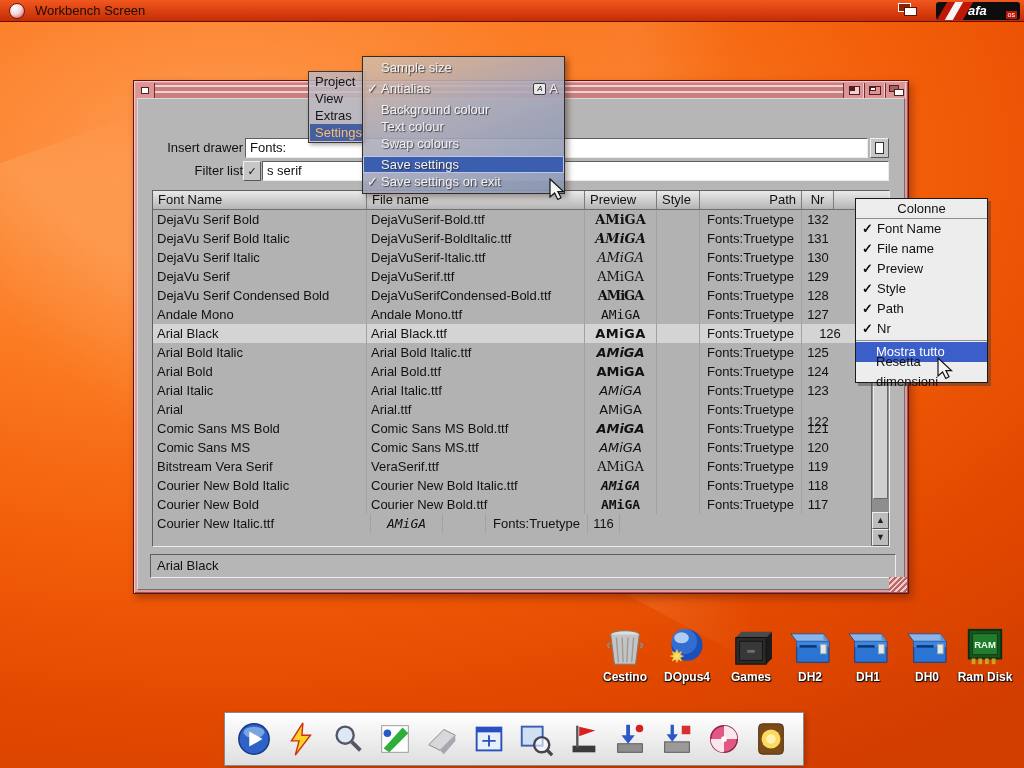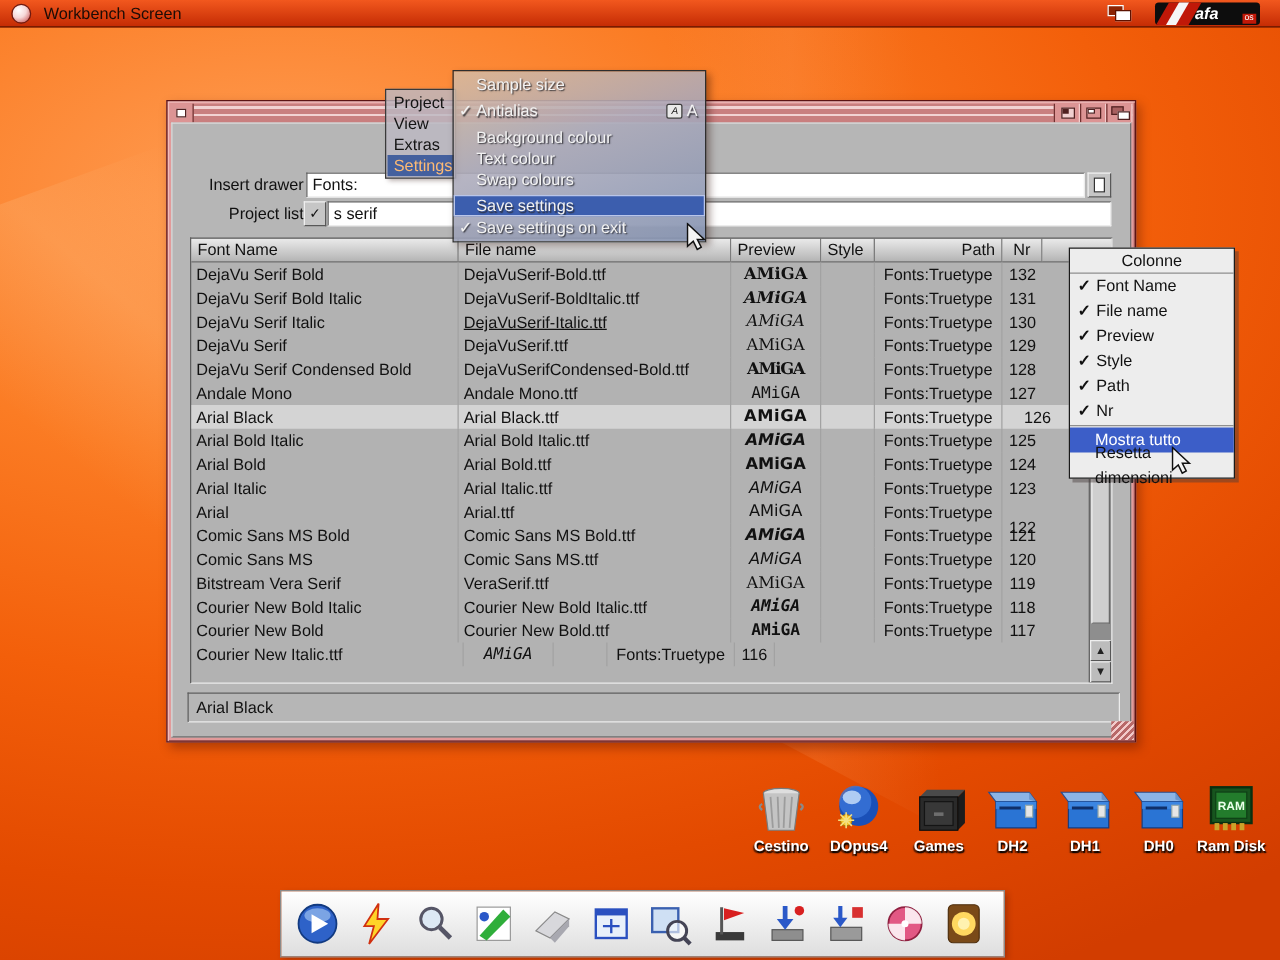--- a/index.html
+++ b/index.html
@@ -8,21 +8,21 @@
   .screen{position:relative;width:1024px;height:768px;overflow:hidden;background:#d23d00}
 
   
   .titlebar{position:absolute;left:0;top:0;width:1024px;height:22px;
     background:linear-gradient(180deg,#f2581e,#c52c04);border-bottom:1px solid #5e1200;
     display:flex;align-items:center;z-index:50}
   .tb-gadget{width:16px;height:16px;margin-left:9px;border-radius:50%;
     background:radial-gradient(circle at 35% 30%,#ffffff 0%,#f6d8d8 45%,#d98484 75%,#a84040 100%);
     border:1px solid #6e1a10}
   .tb-title{margin-left:10px;color:#1c0c06;font-size:13px}
-  .tb-right{margin-left:auto;display:flex;align-items:center;margin-right:16px;gap:14px}
+  .tb-right{margin-left:auto;display:flex;margin-right:4px;gap:14px}
   .tb-depth{position:relative;width:26px;height:16px}
   .tb-depth .b1{position:absolute;left:2px;top:1px;width:13px;height:9px;border:1px solid #fff;background:#8c2404}
   .tb-depth .b2{position:absolute;left:8px;top:5px;width:13px;height:9px;border:1px solid #5e1200;background:#fff}
   .afa-logo{position:relative;width:84px;height:18px;background:#0d0d0d;border-radius:3px;overflow:hidden}
   .afa-swoosh{position:absolute;left:6px;top:-4px;width:26px;height:26px;background:#c01808;transform:skewX(-30deg)}
   .afa-swoosh2{position:absolute;left:14px;top:-4px;width:8px;height:26px;background:#f5f5f5;transform:skewX(-30deg)}
   .afa-text{position:absolute;left:32px;top:1px;color:#fff;font-weight:bold;font-style:italic;font-size:13px}
   .afa-os{position:absolute;right:3px;bottom:1px;background:#c01808;color:#fff;font-size:7px;line-height:8px;padding:0 2px}
 
   
@@ -193,21 +193,21 @@
           </div>
       </div>
 
       <div class="win-content">
         <div class="form-label" style="left:18px;top:40px;width:87px">Insert drawer</div>
         <div class="field" style="left:107px;top:39px;width:623px">
           <span>Fonts:</span>
         </div>
         <div class="mini-btn" style="left:732px;top:39px;width:19px"><span class="page-ic"></span></div>
 
-        <div class="form-label" style="left:18px;top:63px;width:87px">Project list</div>
+        <div class="form-label" style="left:18px;top:63px;width:87px">Filter list</div>
         <div class="mini-btn" style="left:105px;top:62px;width:18px">✓</div>
         <div class="field" style="left:124px;top:62px;width:627px">
           <span>s serif</span>
         </div>
 
         <div class="ftable">
           <div class="thead" id="thead">
               <div class="th " style="width: 214px;">Font Name</div>
               <div class="th " style="width: 218px;">File name</div>
               <div class="th " style="width: 72px;">Preview</div>
@@ -228,21 +228,21 @@
               <div class="trow">
                 <div class="td " style="width: 214px;">DejaVu Serif Bold Italic</div>
                 <div class="td " style="width: 218px;">DejaVuSerif-BoldItalic.ttf</div>
                 <div class="td center pv pv-serif-bold-italic" style="width: 72px;">AMiGA</div>
                 <div class="td " style="width: 43px;"></div>
                 <div class="td right" style="width: 102px;">Fonts:Truetype</div>
                 <div class="td right" style="width: 32px;">131</div>
               </div>
               <div class="trow">
                 <div class="td " style="width: 214px;">DejaVu Serif Italic</div>
-                <div class="td " style="width: 218px; text-decoration: underline;">DejaVuSerif-Italic.ttf</div>
+                <div class="td " style="width: 218px;">DejaVuSerif-Italic.ttf</div>
                 <div class="td center pv pv-serif-italic" style="width: 72px;">AMiGA</div>
                 <div class="td " style="width: 43px;"></div>
                 <div class="td right" style="width: 102px;">Fonts:Truetype</div>
                 <div class="td right" style="width: 32px;">130</div>
               </div>
               <div class="trow">
                 <div class="td " style="width: 214px;">DejaVu Serif</div>
                 <div class="td " style="width: 218px;">DejaVuSerif.ttf</div>
                 <div class="td center pv pv-serif" style="width: 72px;">AMiGA</div>
                 <div class="td " style="width: 43px;"></div>

